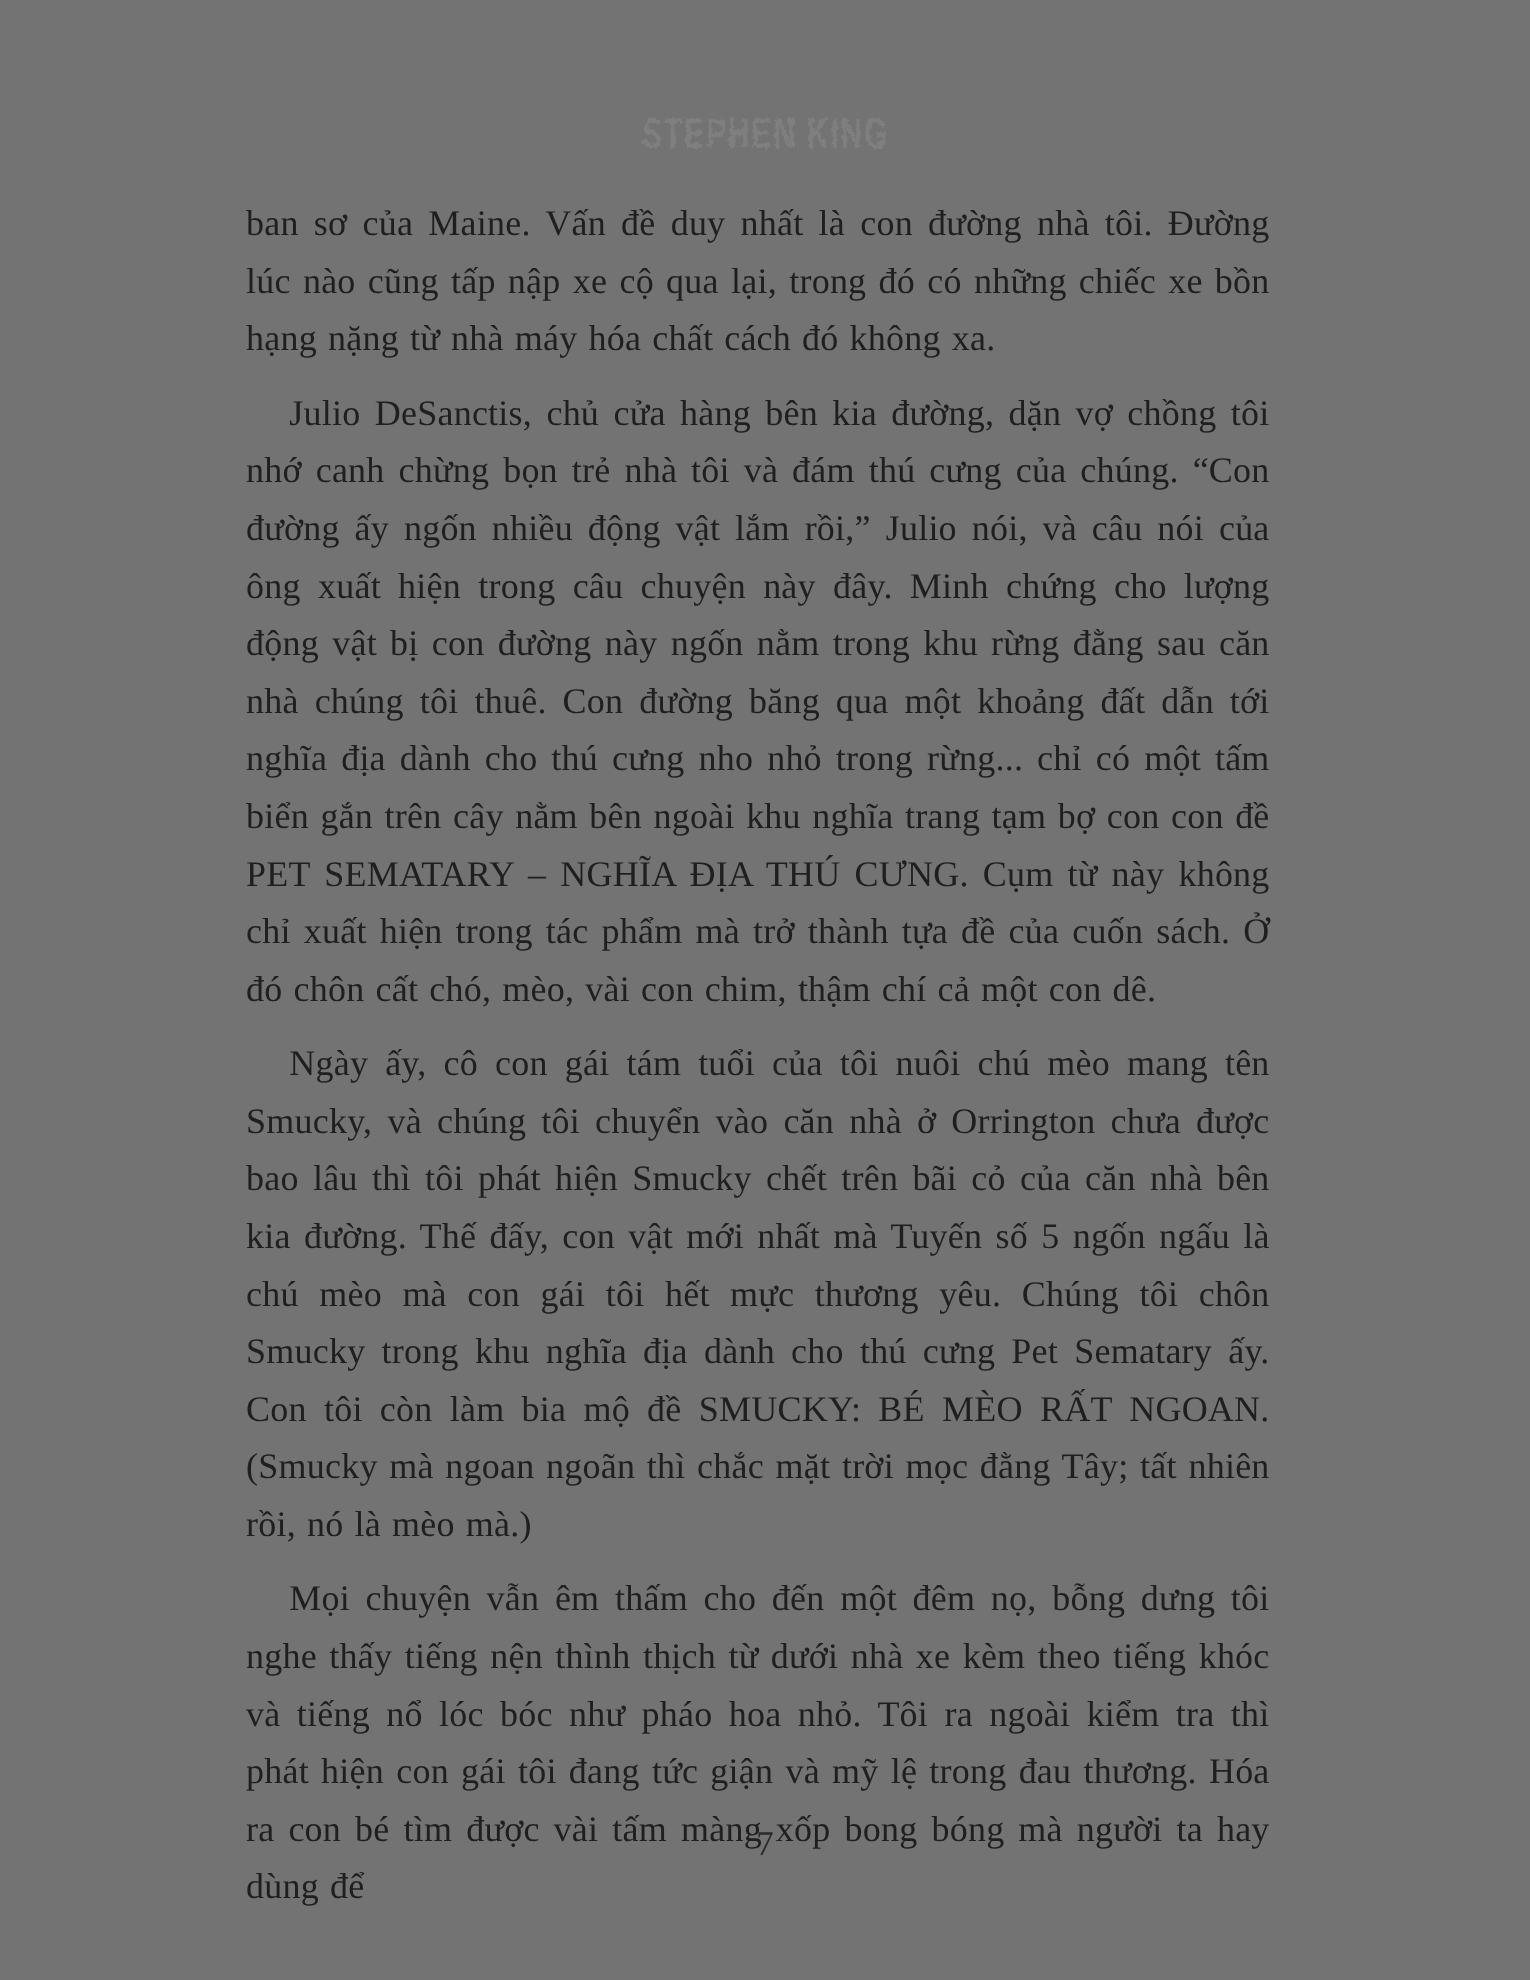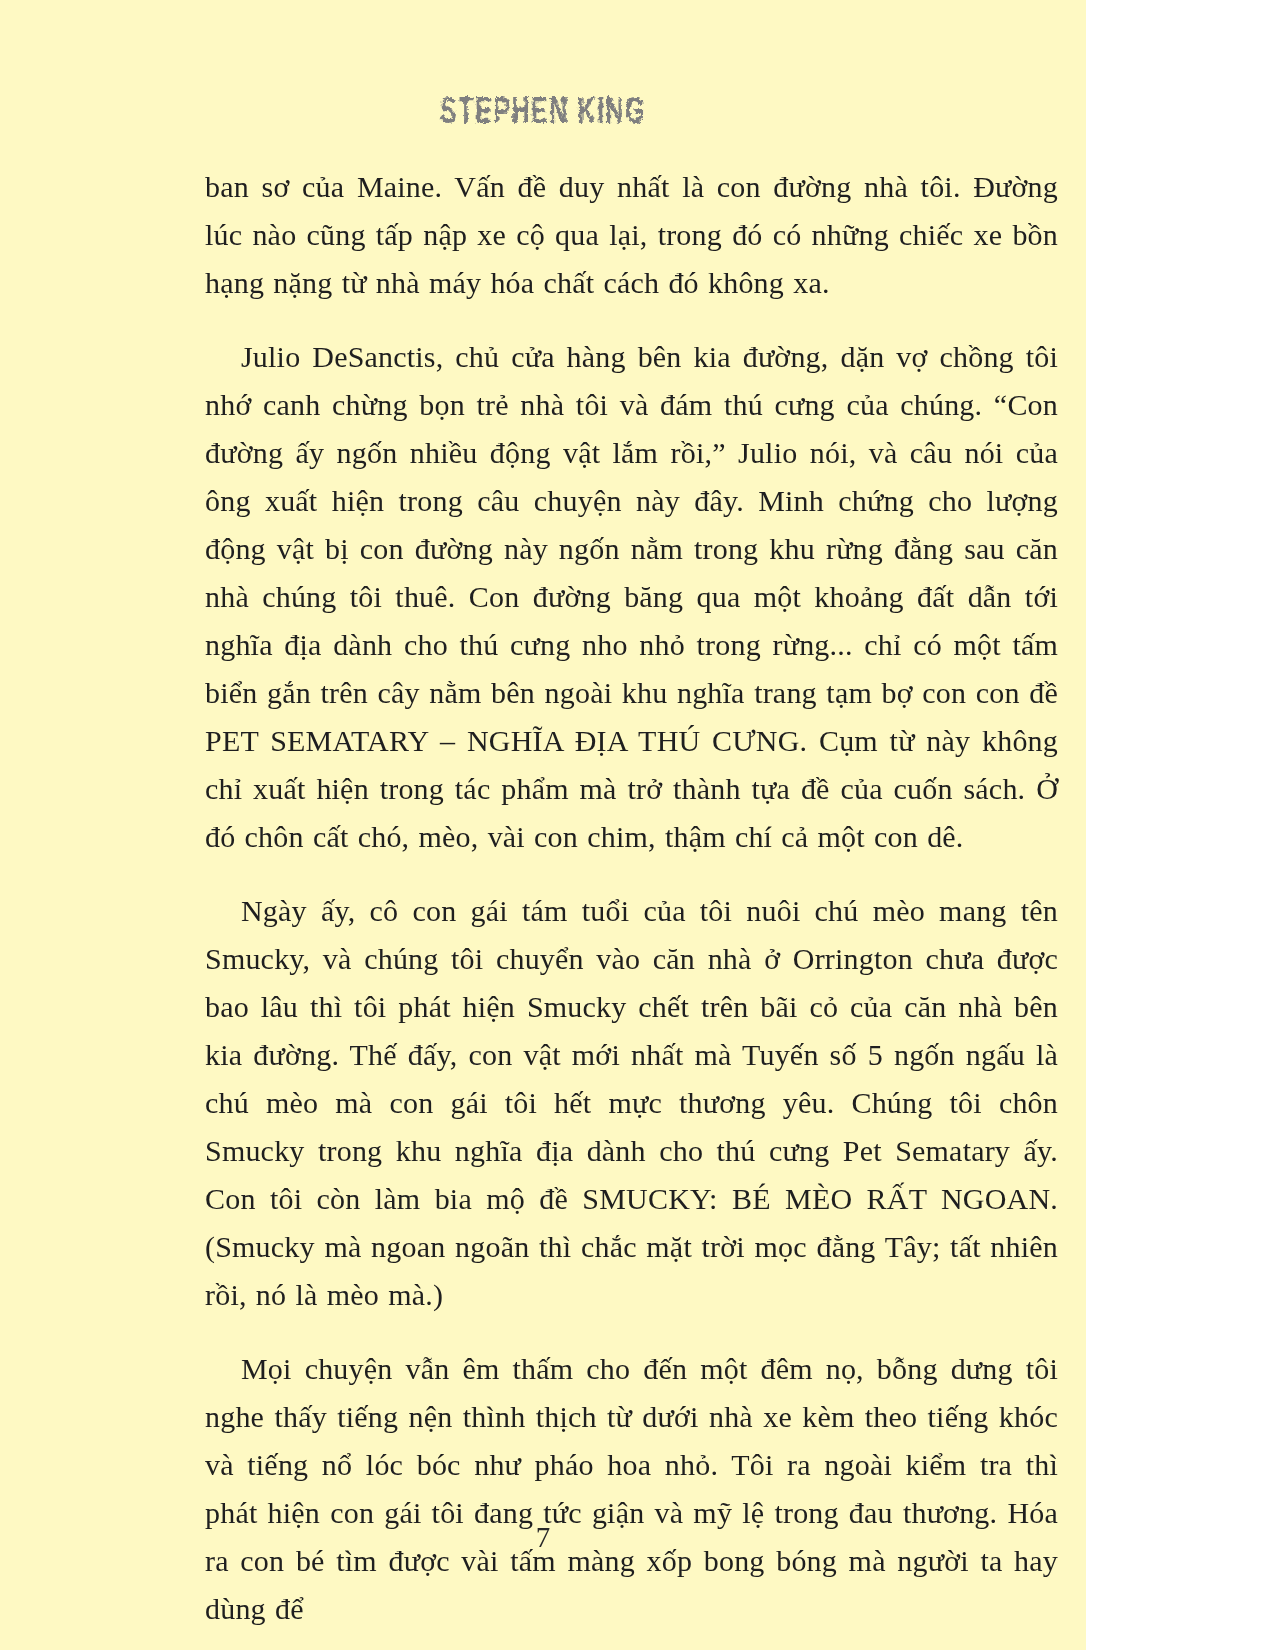--- a/index.html
+++ b/index.html
@@ -2,23 +2,23 @@
 <html><head>
 <meta charset="utf-8">
 <style>
   html, body {
     margin: 0;
     padding: 0;
     background: #ffffff;
   }
   .page {
     position: relative;
-    width: 1086px;
+    width: 1275px;
     height: 1650px;
-    background: #fef9c3;
+    background: #737373;
     overflow: hidden;
     font-family: "Liberation Serif", serif;
     color: #1f1f1f;
   }
   .running-head {
     position: absolute;
     top: 84px;
     left: 0;
     width: 100%;
     text-align: center;
@@ -37,21 +37,21 @@
     text-align: justify;
     text-justify: inter-word;
     letter-spacing: 0.2px;
     word-spacing: 1.5px;
   }
   .body-text p {
     margin: 0;
     padding: 0;
   }
   .body-text p + p {
-    margin-top: 26px;
+    margin-top: 14px;
   }
   .body-text p.indented {
     text-indent: 36px;
   }
   .folio {
     position: absolute;
     top: 1521px;
     left: 0;
     width: 100%;
     text-align: center;

